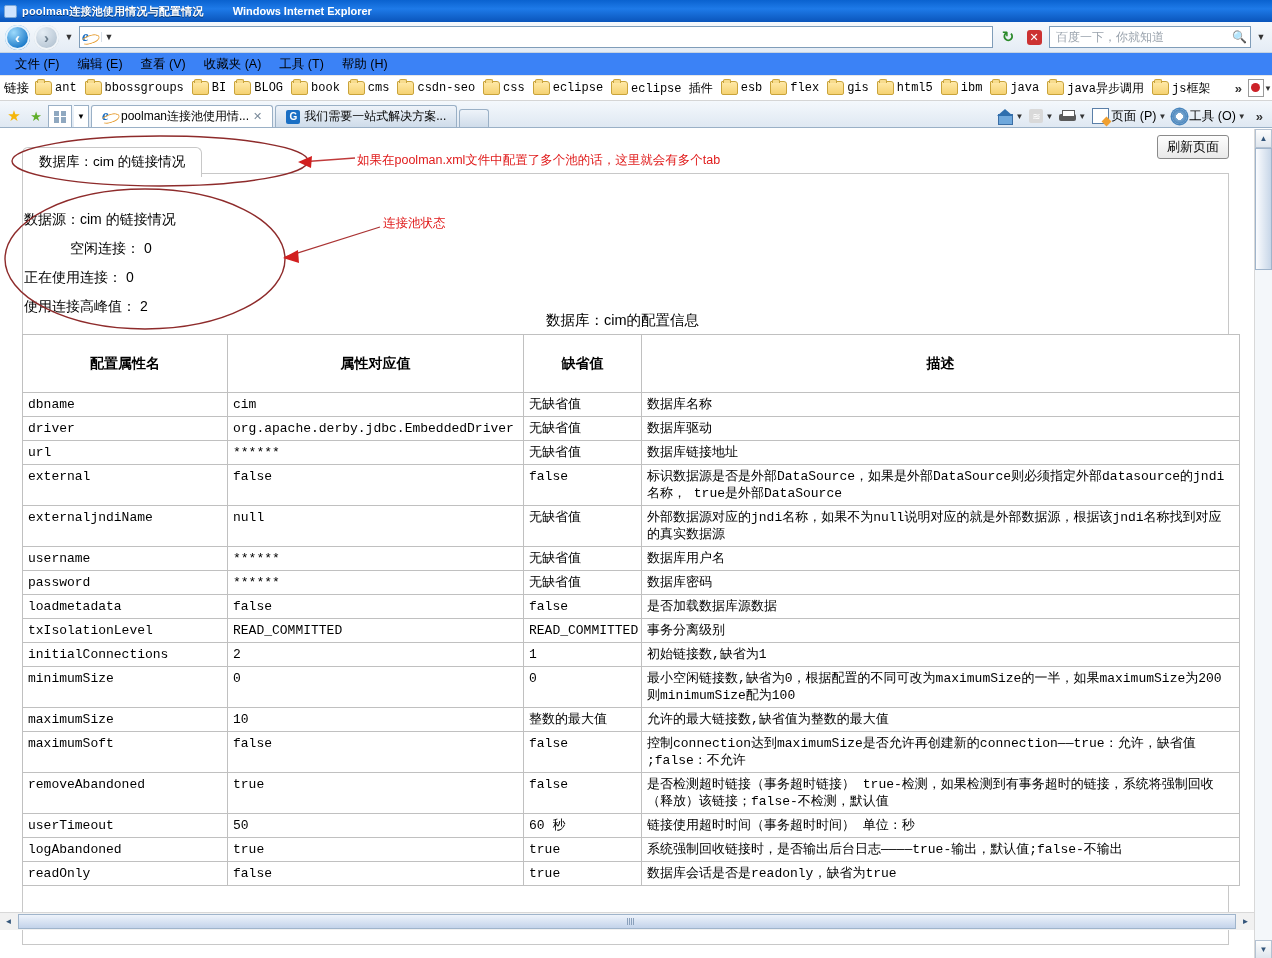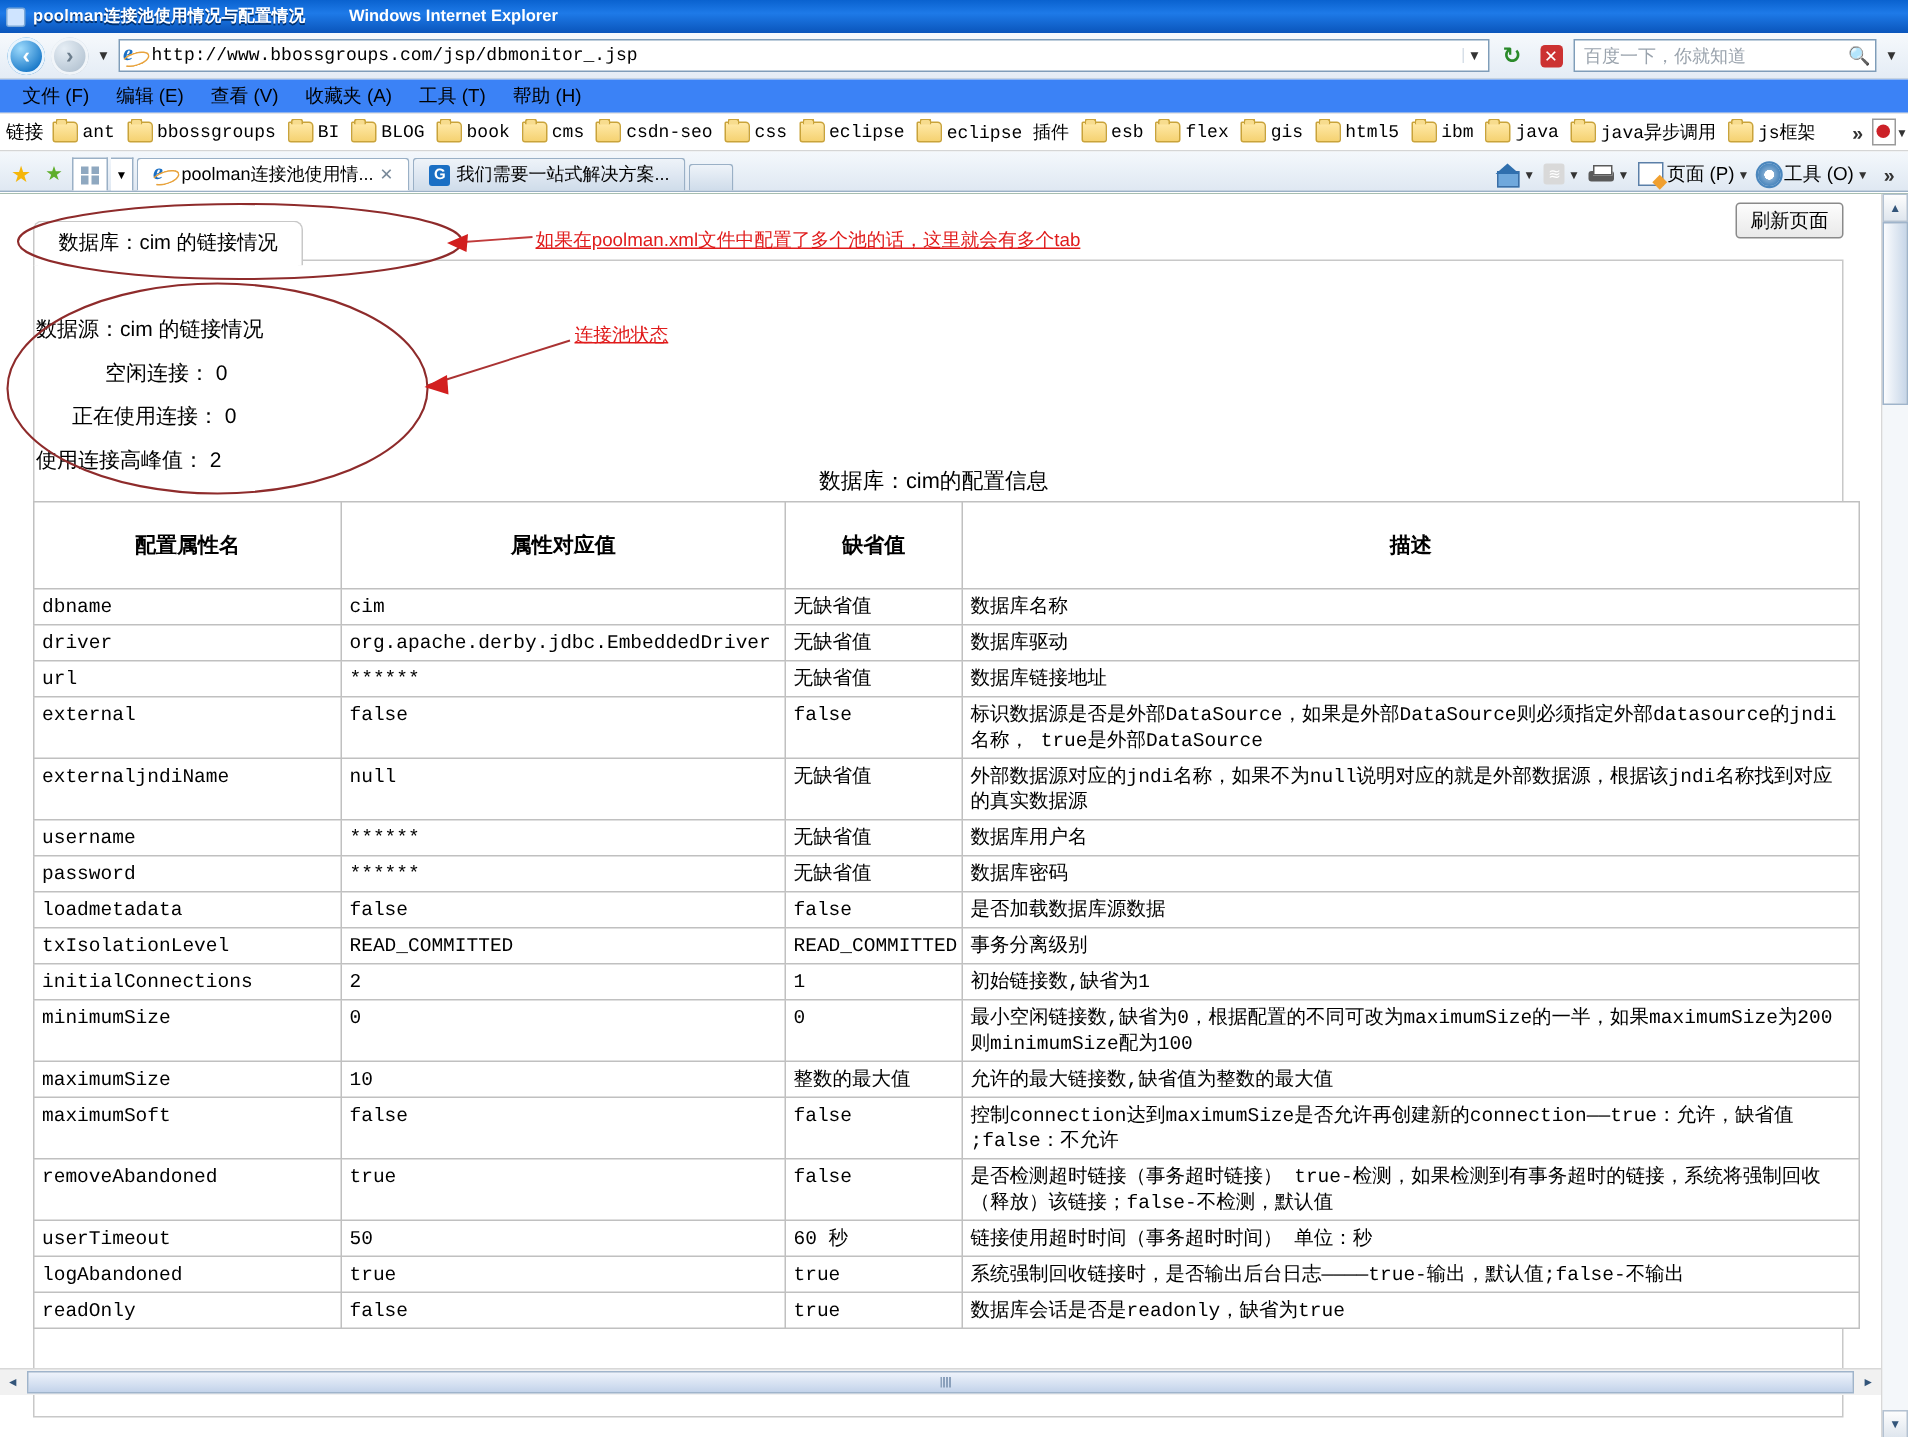--- a/index.html
+++ b/index.html
@@ -127,55 +127,54 @@
       background:linear-gradient(to bottom,#fdfdfd,#e9e9e9);padding:2px 9px;font-size:13px;
       font-family:"Liberation Sans",sans-serif;color:#000;}
   .panel-tab{position:absolute;left:22px;top:18px;border:1px solid #c8c8c8;border-bottom:none;
       background:#fff;border-radius:6px 6px 0 0;padding:5px 16px 6px 16px;font-size:13.5px;
       font-family:"Liberation Sans",sans-serif;z-index:3;}
   .panel-box{position:absolute;left:22px;top:44px;right:16px;height:770px;border:1px solid #c8c8c8;background:#fff;}
   .pool-stats{position:absolute;left:24px;top:76px;font-size:14px;line-height:29px;
       font-family:"Liberation Sans",sans-serif;z-index:2;}
   .pool-stats .l1{margin-left:0;}
   .pool-stats .l2{margin-left:46px;}
-  .pool-stats .l3{margin-left:24px;}
+  .pool-stats .l3{}
   .pool-stats .l4{margin-left:0;}
   .cfg-title{position:absolute;left:0;right:0;top:182px;text-align:center;font-size:14.5px;
       font-family:"Liberation Sans",sans-serif;z-index:2;}
   
   .cfgtable{position:absolute;left:22px;top:205px;width:1218px;border-collapse:collapse;
       table-layout:fixed;background:#fff;z-index:2;}
   .cfgtable td,.cfgtable th{border:1px solid #c0c0c0;padding:3px 5px;vertical-align:top;
       font-size:13px;font-family:"Liberation Mono","DejaVu Sans Mono",monospace;text-align:left;
       line-height:17px;background:#fff;}
   .cfgtable th{text-align:center;font-weight:bold;font-size:14px;padding:20px 4px;
       font-family:"Liberation Sans",sans-serif;}
   .c0{width:205px;} .c1{width:296px;} .c2{width:118px;} .c3{width:auto;}
   
   .ann{position:absolute;z-index:6;pointer-events:none;}
   .ann-txt{position:absolute;color:#e01b1b;font-size:12.5px;z-index:7;white-space:nowrap;
-      font-family:"Liberation Sans",sans-serif;text-decoration:underline;}
+      font-family:"Liberation Sans",sans-serif;}
   .ann svg{display:block;overflow:visible;}
 </style>
 </head>
 <body>
 
 <div class="titlebar">
   <span class="tb-ico"></span>
   <span class="tb-txt">poolman连接池使用情况与配置情况</span>
   <span class="tb-app">Windows Internet Explorer</span>
 </div>
 
 <div class="addrbar">
   <span class="navbtn back">‹</span>
   <span class="navbtn fwd">›</span>
   <span class="navdrop">▼</span>
   <span class="addrfield">
     <span class="ie-ico"></span>
-    <span class="addrtext">http://www.bbossgroups.com/jsp/dbmonitor_.jsp</span>
     <span class="addrdrop">▼</span>
   </span>
   <span class="iconbtn">
     <span class="refresh-g">↻</span>
   </span>
   <span class="iconbtn">
     <span class="stop-x">✕</span>
   </span>
   <span class="searchbox">
     <span class="ph">百度一下，你就知道</span>

